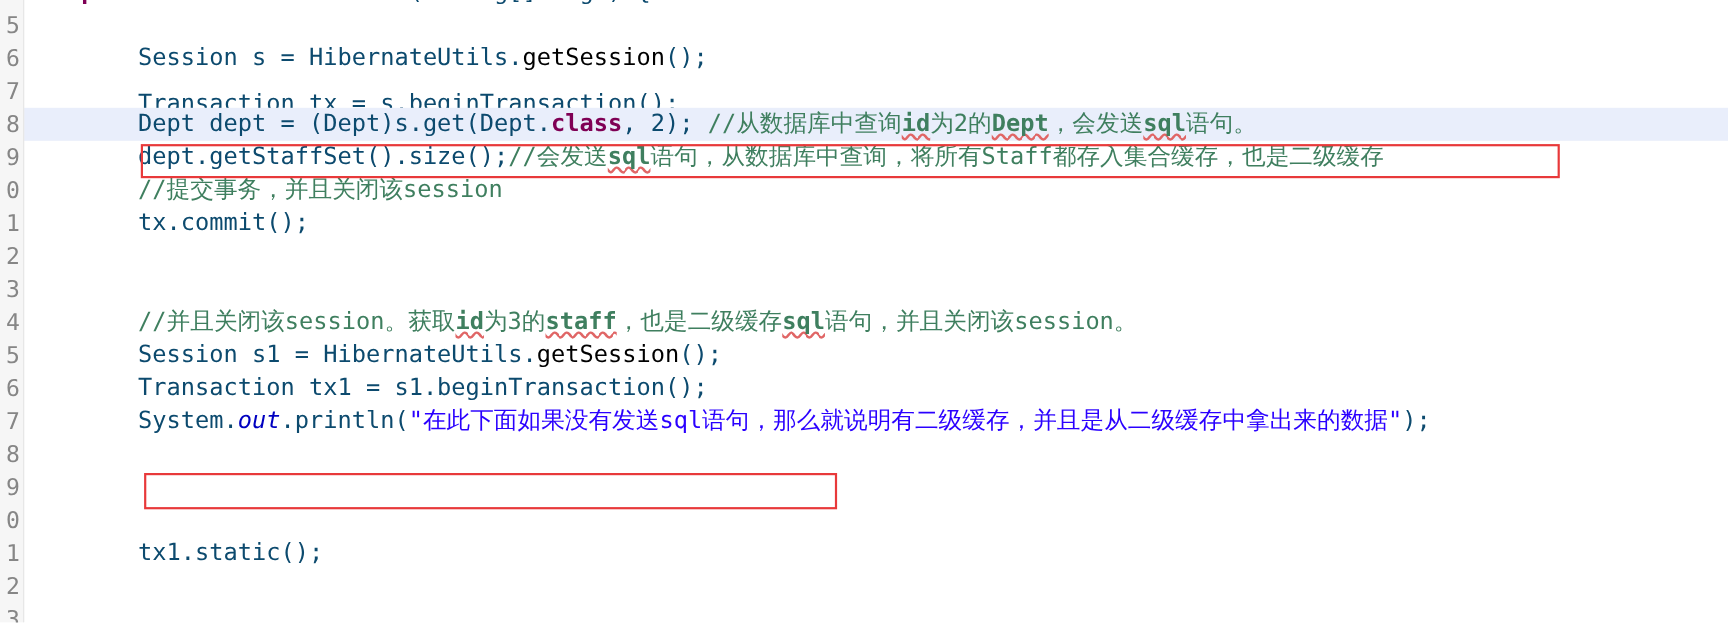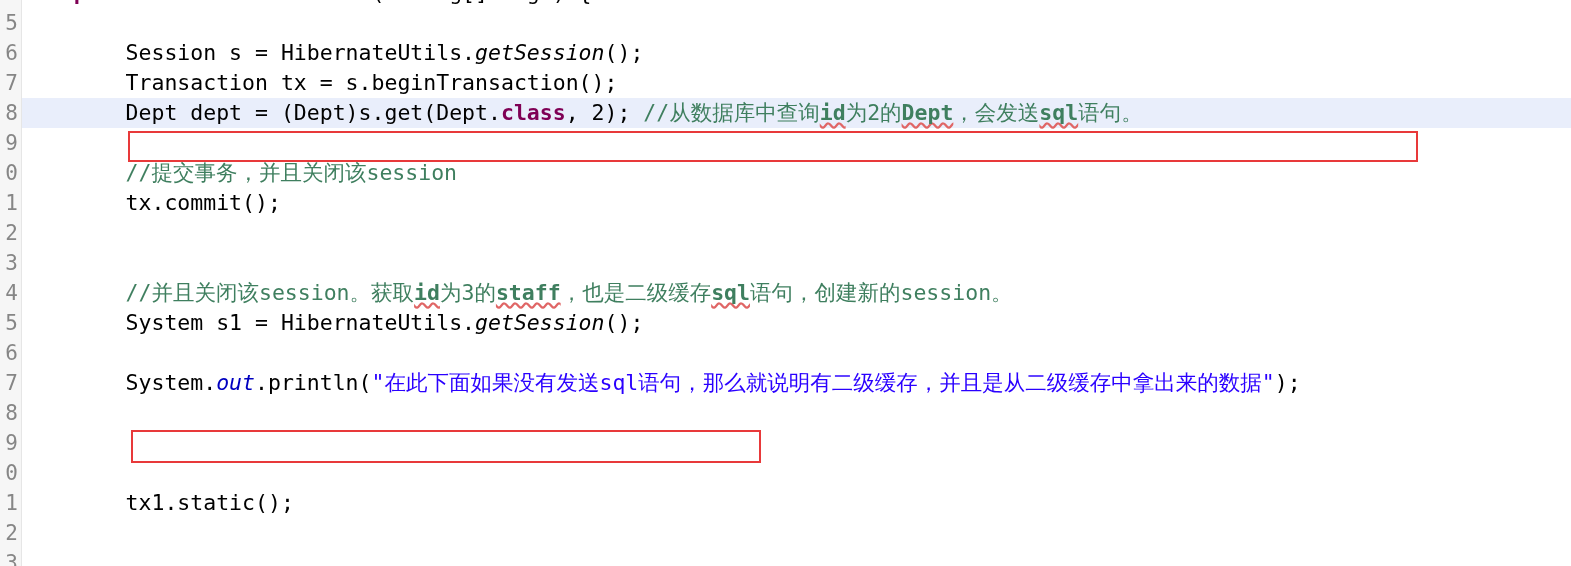--- a/index.html
+++ b/index.html
@@ -67,25 +67,25 @@
   .line .txt {
     position: absolute;
     left: 22px;
     top: 0;
     white-space: pre;
   }
   .line.highlighted { background: #e9eefb; }
 
   
   .kw        { color: #7f0055; font-weight: bold; }
-  .static    { font-style: italic; }
+  .static    { }
   .staticfld { color: #0000c0; font-style: italic; }
   .cmt       { color: #3f7f5f; }
   .str       { color: #2a00ff; }
-  .plain     { color: #000000; margin-top: 36px; }
+  .plain     { color: #0c4a6e; margin-top: 36px; }
 
   
   .sq-red {
     text-decoration: underline wavy #e06666;
     text-decoration-skip-ink: none;
     font-weight: bold;
   }
   .sq-yellow {
     text-decoration: underline wavy #b8a33a;
     text-decoration-skip-ink: none;
@@ -102,27 +102,29 @@
 </style>
 </head>
 <body>
 
 <div id="editor">
 
   <div id="code">
       <div class="line" style="top: -22px;"><span class="txt"><span class="plain">    </span><span class="kw">public static void </span><span class="plain">main(String[] args) {</span></span></div>
       <div class="line" style="top: 8px;"><span class="txt"></span></div>
       <div class="line" style="top: 38px;"><span class="txt"><span class="plain">        Session s = HibernateUtils.</span><span class="static">getSession</span><span class="plain">();</span></span></div>
-      <div class="line" style="top: 68px;"><span class="txt"><span class="plain">        Transaction tx = s.beginTransaction();</span></span></div>
+      <div class="line" style="top: 80px;"><span class="txt"><span class="plain">        Transaction tx = s.beginTransaction();</span></span></div>
       <div class="line highlighted" style="top: 98px;"><span class="txt"><span class="plain">        Dept dept = (Dept)s.get(Dept.</span><span class="kw">class</span><span class="plain">, 2); </span><span class="cmt">//从数据库中查询</span><span class="cmt sq-red">id</span><span class="cmt">为2的</span><span class="cmt sq-red">Dept</span><span class="cmt">，会发送</span><span class="cmt sq-red">sql</span><span class="cmt">语句。</span></span></div>
+      <div class="line" style="top: 128px;"><span class="txt"><span class="plain">        dept.getStaffSet().size();</span><span class="cmt">//会发送</span><span class="cmt sq-red">sql</span><span class="cmt">语句，从数据库中查询，将所有</span><span class="cmt">Staff</span><span class="cmt">都存入集合缓存，也是二级缓存</span></span></div>
       <div class="line" style="top: 158px;"><span class="txt"><span class="cmt">        //提交事务，并且关闭该session</span></span></div>
       <div class="line" style="top: 188px;"><span class="txt"><span class="plain">        tx.commit();</span></span></div>
       <div class="line" style="top: 248px;"><span class="txt"></span></div>
-      <div class="line" style="top: 278px;"><span class="txt"><span class="cmt">        //并且关闭该session。获取</span><span class="cmt sq-red">id</span><span class="cmt">为3的</span><span class="cmt sq-red">staff</span><span class="cmt">，也是二级缓存</span><span class="cmt sq-red">sql</span><span class="cmt">语句，创建新的session。</span></span></div>
-      <div class="line" style="top: 308px;"><span class="txt"><span class="plain">        System s1 = HibernateUtils.</span><span class="static">getSession</span><span class="plain">();</span></span></div>
+      <div class="line" style="top: 278px;"><span class="txt"><span class="cmt">        //并且关闭该session。获取</span><span class="cmt sq-red">id</span><span class="cmt">为3的</span><span class="cmt sq-red">staff</span><span class="cmt">，也是二级缓存</span><span class="cmt sq-red">sql</span><span class="cmt">语句，并且关闭该session。</span></span></div>
+      <div class="line" style="top: 308px;"><span class="txt"><span class="plain">        Session s1 = HibernateUtils.</span><span class="static">getSession</span><span class="plain">();</span></span></div>
+      <div class="line" style="top: 338px;"><span class="txt"><span class="plain">        Transaction tx1 = s1.beginTransaction();</span></span></div>
       <div class="line" style="top: 368px;"><span class="txt"><span class="plain">        System.</span><span class="staticfld">out</span><span class="plain">.println(</span><span class="str">"在此下面如果没有发送sql语句，那么就说明有二级缓存，并且是从二级缓存中拿出来的数据"</span><span class="plain">);</span></span></div>
       <div class="line" style="top: 398px;"><span class="txt"></span></div>
       <div class="line" style="top: 458px;"><span class="txt"></span></div>
       <div class="line" style="top: 488px;"><span class="txt"><span class="plain">        tx1.static();</span></span></div>
       <div class="line" style="top: 548px;"><span class="txt"></span></div>
     </div>
 
   <div id="gutter">
       <div class="gutter-num" style="top: -22px;">4</div>
       <div class="gutter-num" style="top: 8px;">5</div>

